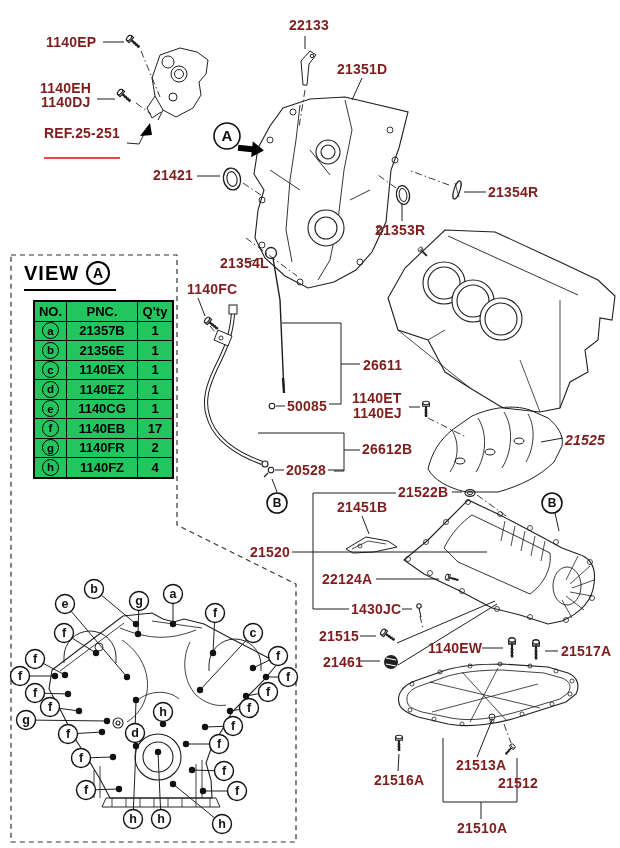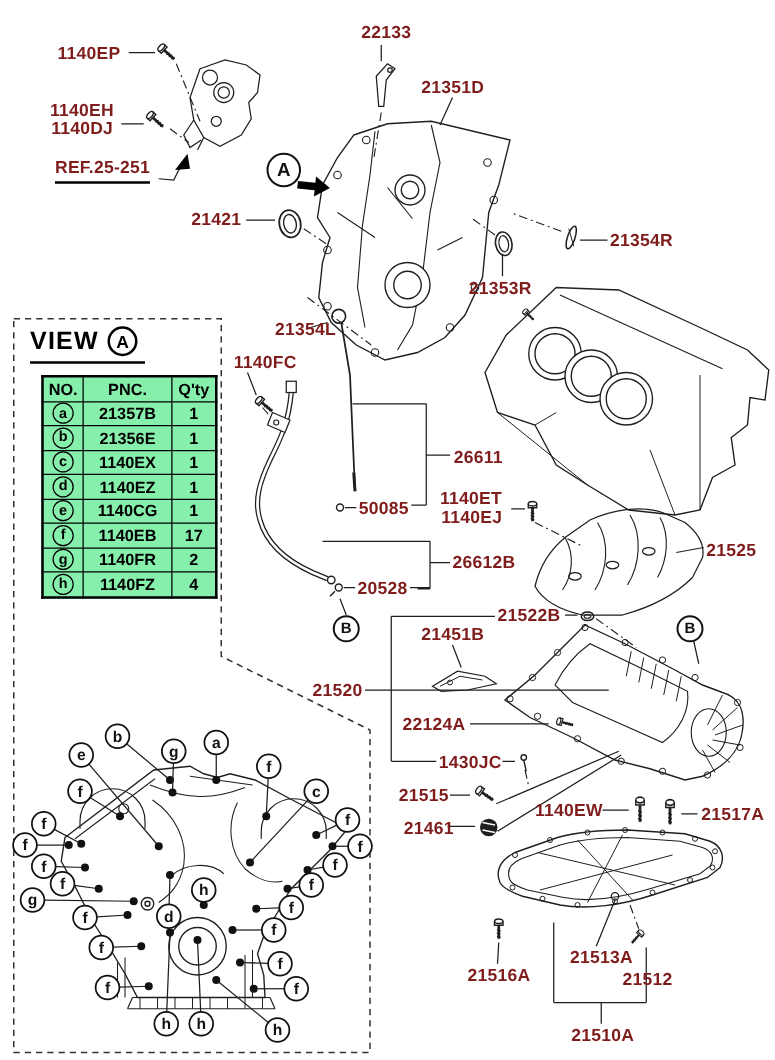--- a/index.html
+++ b/index.html
@@ -2,27 +2,27 @@
 <html><head>
 <meta charset="utf-8">
 <style>
   html,body{margin:0;padding:0;background:#fff;}
   .stage{position:relative;width:620px;height:848px;background:#fff;overflow:hidden;
          font-family:"Liberation Sans",sans-serif;}
   .stage svg{position:absolute;left:0;top:0;}
   #labels-g{position:absolute;left:0;top:0;width:620px;height:848px;pointer-events:none;}
   .plabel{position:absolute;font:bold 14px/1.05 "Liberation Sans",sans-serif;color:#7f1d1d;
           white-space:nowrap;letter-spacing:.2px;}
-  .plabel.u{border-bottom:2px solid #000000;padding-bottom:4px;}
+  .plabel.u{border-bottom:2px solid #ef4444;padding-bottom:16px;}
   .view-head{position:absolute;left:24px;top:261px;display:inline-flex;align-items:center;
              gap:7px;border-bottom:2px solid #000;padding:0 6px 4px 0;}
   .vh-text{font:bold 20px "Liberation Sans",sans-serif;color:#000;letter-spacing:1px;}
   .vh-circle{display:inline-flex;align-items:center;justify-content:center;width:20px;height:20px;
              border:2px solid #000;border-radius:50%;font:bold 14px "Liberation Sans",sans-serif;color:#000;}
-  .pnc-table{position:absolute;left:33px;top:300px;border-collapse:collapse;background:#86efac;
+  .pnc-table{position:absolute;left:33px;top:300px;border-collapse:collapse;background:#22c55e;
              font:bold 13px "Liberation Sans",sans-serif;color:#000;border:2px solid #000;}
   .pnc-table th,.pnc-table td{border:1px solid #000;text-align:center;padding:0 2px;height:18.5px;}
   .pnc-table th{font-weight:bold;}
   .col-no{width:27px;}.col-pnc{width:66px;}.col-qty{width:30px;margin-left:40px;}
   .cletter{display:inline-flex;align-items:center;justify-content:center;width:15px;height:15px;
            border:1.4px solid #000;border-radius:50%;font:bold 11.5px "Liberation Sans",sans-serif;
            vertical-align:middle;}
 </style>
 </head>
 <body>
@@ -472,21 +472,21 @@
       <div class="plabel" style="left: 488px; top: 185px; text-align: center;">21354R</div>
       <div class="plabel" style="left: 375px; top: 223px;">21353R</div>
       <div class="plabel" style="left: 193px; top: 256px; margin-left: 27px;">21354L</div>
       <div class="plabel" style="left: 187px; top: 282px;">1140FC</div>
       <div class="plabel" style="left: 363px; top: 358px;">26611</div>
       <div class="plabel" style="left: 287px; top: 399px;">50085</div>
       <div class="plabel" style="left: 352px; top: 391px;">1140ET</div>
       <div class="plabel" style="left: 353px; top: 406px;">1140EJ</div>
       <div class="plabel" style="left: 362px; top: 442px;">26612B</div>
       <div class="plabel" style="left: 286px; top: 463px;">20528</div>
-      <div class="plabel" style="left: 565px; top: 433px;">21525</div>
+      <div class="plabel" style="left: 565px; top: 433px; font-style: italic;">21525</div>
       <div class="plabel" style="left: 398px; top: 485px;">21522B</div>
       <div class="plabel" style="left: 337px; top: 500px;">21451B</div>
       <div class="plabel" style="left: 250px; top: 545px;">21520</div>
       <div class="plabel" style="left: 322px; top: 572px;">22124A</div>
       <div class="plabel" style="left: 351px; top: 602px;">1430JC</div>
       <div class="plabel" style="left: 319px; top: 629px;">21515</div>
       <div class="plabel" style="left: 428px; top: 641px; text-align: center;">1140EW</div>
       <div class="plabel" style="left: 561px; top: 644px;">21517A</div>
       <div class="plabel" style="left: 323px; top: 655px;">21461</div>
       <div class="plabel" style="left: 374px; top: 773px;">21516A</div>

